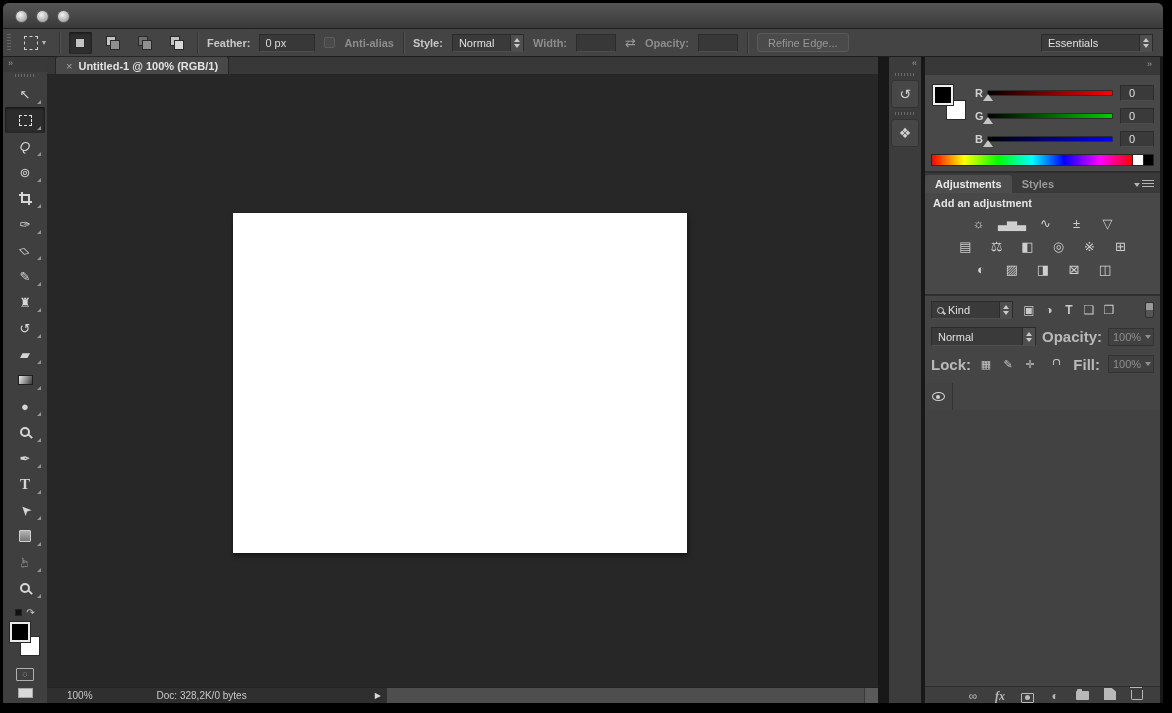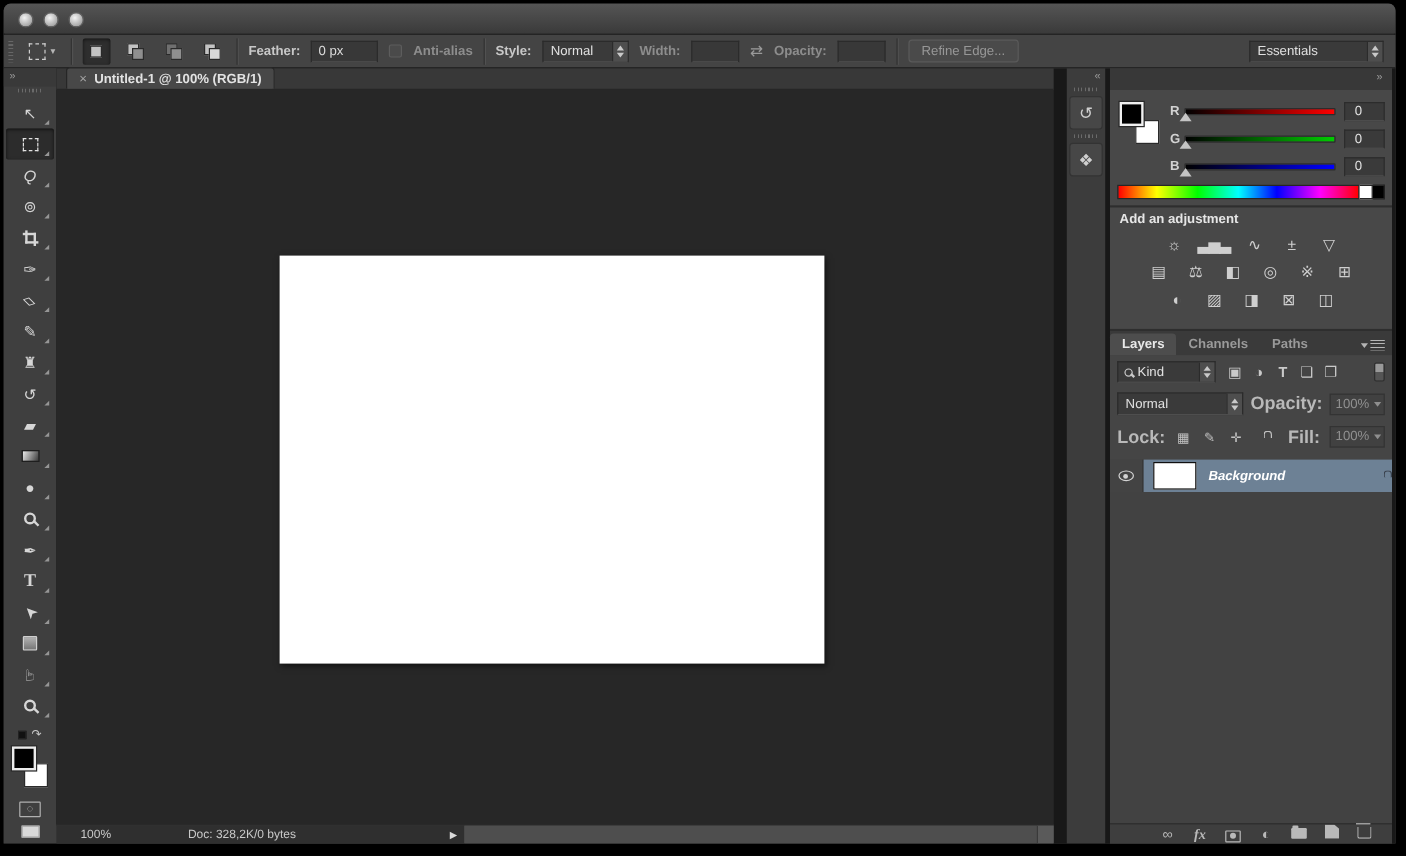--- a/index.html
+++ b/index.html
@@ -470,20 +470,27 @@
             </div>
           </div>
           <div class="spectrum-row">
             <span class="spectrum"></span>
             <span class="spec-w"></span>
             <span class="spec-b"></span>
           </div>
         </div>
         <div class="pan-sep"></div>
 
+        <div class="ptabs">
+          <span class="ptab active">Adjustments</span>
+          <span class="ptab">Styles</span>
+          <span class="pmenu">
+              <i></i>
+            </span>
+        </div>
         <div class="pcontent adj-body">
           <div class="adj-hint">Add an adjustment</div>
           <div class="adj-row">
 
           <span class="adj-icon"><span>☼</span></span>
               <span class="adj-icon"><span>▃▅▃</span></span>
               <span class="adj-icon"><span>∿</span></span>
               <span class="adj-icon"><span>±</span></span>
               <span class="adj-icon"><span>▽</span></span>
             </div>
@@ -500,28 +507,20 @@
 
           <span class="adj-icon"><span>◐</span></span>
               <span class="adj-icon"><span>▨</span></span>
               <span class="adj-icon"><span>◨</span></span>
               <span class="adj-icon"><span>⊠</span></span>
               <span class="adj-icon"><span>◫</span></span>
             </div>
         </div>
         <div class="pan-sep"></div>
 
-        <div class="ptabs">
-          <span class="ptab active">Layers</span>
-          <span class="ptab">Channels</span>
-          <span class="ptab">Paths</span>
-          <span class="pmenu">
-              <i></i>
-            </span>
-        </div>
         <div class="layers-body">
           <div class="lrow filter-row">
             <span class="dropdown kind-dd">
               <span class="mag-ico"></span>
               <span class="dd-text">Kind</span>
               <span class="stepper"></span>
             </span>
             <span style="display:flex">
 
             <span class="f-ico"><span>▣</span></span>
@@ -553,25 +552,20 @@
             <span class="lk-ico"><span class="padlock"></span></span>
             <span class="small-label fill-label">Fill:</span>
             <span class="val-dd">
                 <span class="dd-text">100%</span>
               </span>
           </div>
           <div class="layer-row">
             <span class="eye-cell">
                 <span class="eye-ico"></span>
               </span>
-            <span class="layer-sel">
-              <span class="layer-thumb"></span>
-              <span class="layer-name">Background</span>
-              <span class="layer-lock"><span class="padlock"></span></span>
-            </span>
           </div>
           <div class="layers-empty"></div>
           <div class="lbottom">
 
           <span class="lb-btn"><span class="bi">∞</span></span>
               <span class="lb-btn fx-ico"><span class="bi">fx</span></span>
               <span class="lb-btn ico-mask"><span class="bi"></span></span>
               <span class="lb-btn"><span class="bi">◐</span></span>
               <span class="lb-btn ico-folder"><span class="bi"></span></span>
               <span class="lb-btn ico-newlayer"><span class="bi"></span></span>

